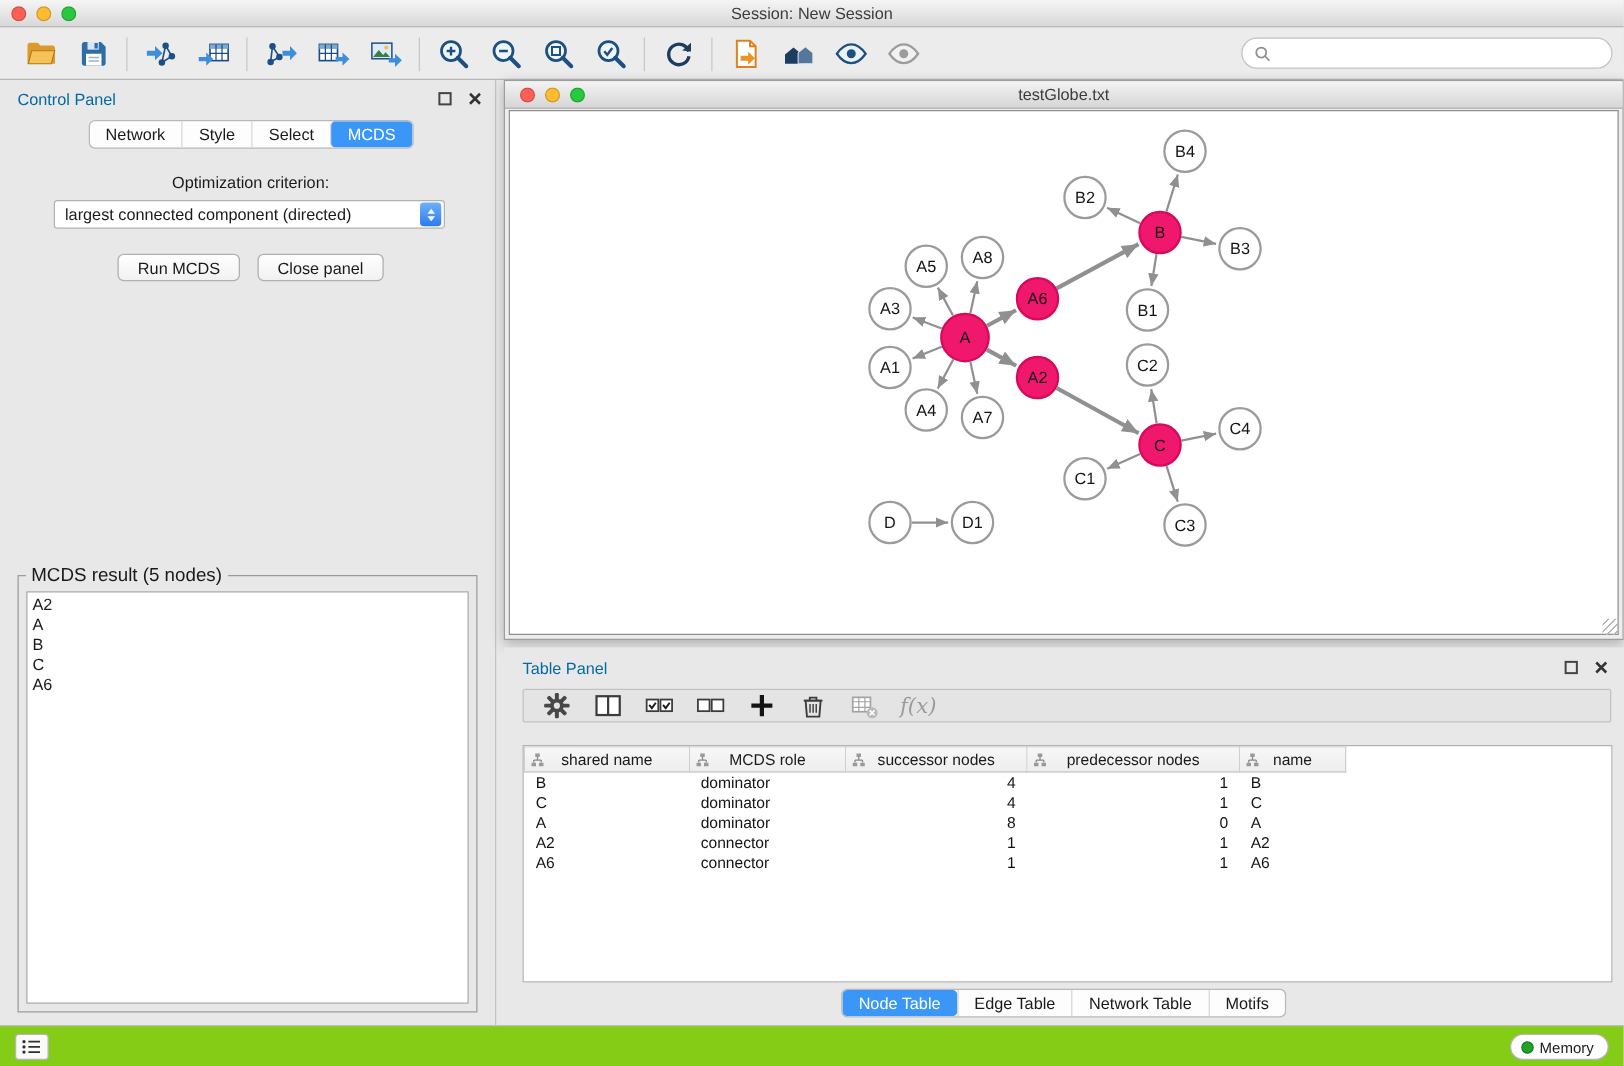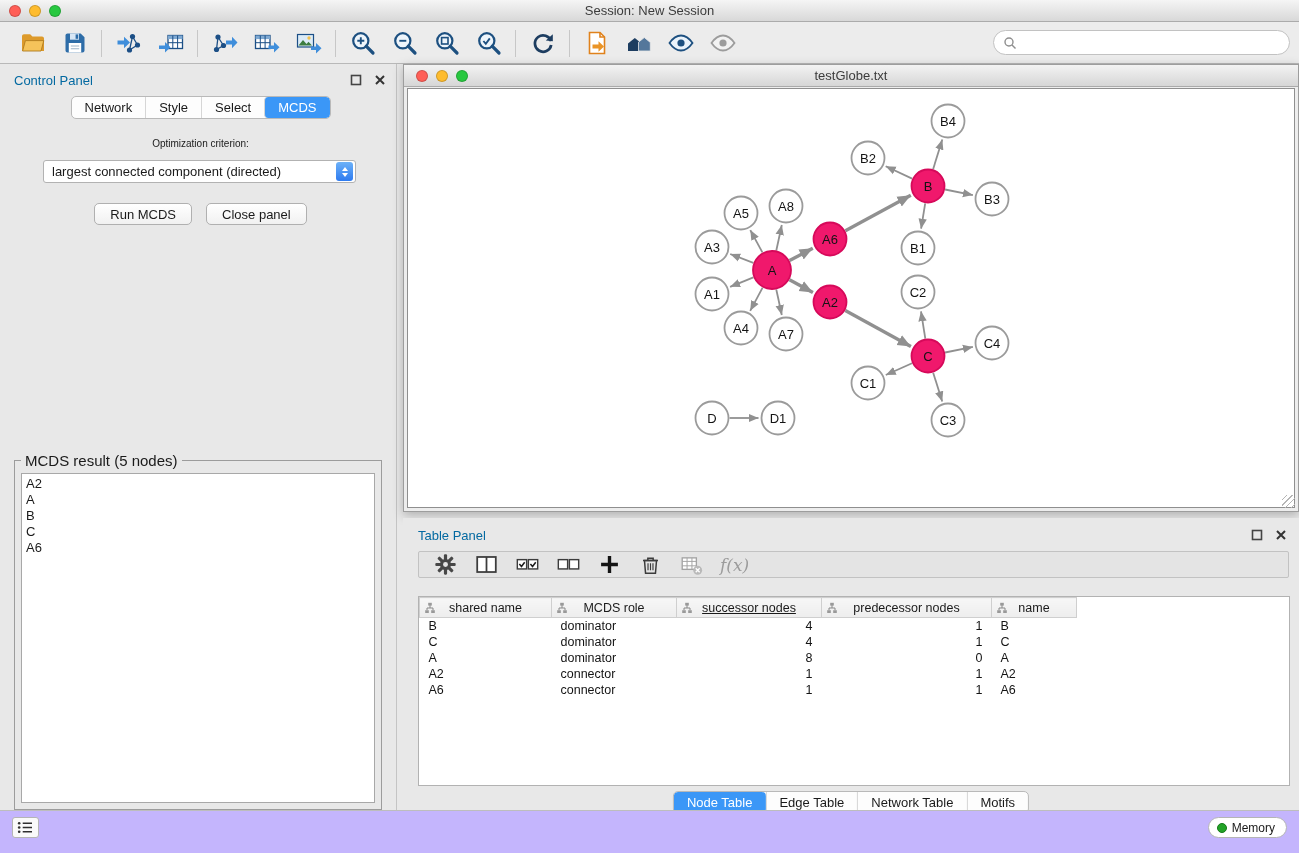--- a/index.html
+++ b/index.html
@@ -35,21 +35,21 @@
 
   
   .control-panel { position:absolute; left:5px; top:64px; width:392px; bottom:33px;
     background:#e8e8e8; border-right:1px solid #c4c4c4; }
   .cp-header { position:absolute; top:7px; left:9px; right:10px; height:18px; }
   .seg { display:flex; background:#fdfdfd; border:1px solid #b9b9b9; border-radius:5px; overflow:hidden; }
   .seg-tab { padding:3px 13px; font-size:13px; color:#1a1a1a; border-left:1px solid #d6d6d6; cursor:pointer; white-space:nowrap; }
   .seg-tab:first-child { border-left:none; }
   .seg-tab.active { background:#3b97f7; color:#fff; border-radius:4px; }
   .cp-tabs { position:absolute; top:32px; left:50%; transform:translateX(-50%); }
-  .opt-label { position:absolute; top:74px; left:0; right:0; text-align:center; font-size:10px; }
+  .opt-label { position:absolute; top:74px; left:0; right:0; text-align:center; font-size:13px; }
   .dropdown { position:absolute; top:96px; left:38px; width:313px; height:23px; background:#fff;
     border:1px solid #b2b2b2; border-radius:3px; display:flex; align-items:center; padding:0 2px 0 8px; cursor:pointer; }
   .dropdown-value { flex:1; font-size:13px; white-space:nowrap; overflow:hidden; }
   .dropdown-stepper { width:17px; height:19px; border-radius:3px; background:linear-gradient(#6cb1f8,#2e7bf0);
     display:flex; flex-direction:column; align-items:center; justify-content:center; gap:2px; flex-shrink:0; }
   .stp-up { width:0; height:0; border-left:3.5px solid transparent; border-right:3.5px solid transparent; border-bottom:4.5px solid #fff; }
   .stp-down { width:0; height:0; border-left:3.5px solid transparent; border-right:3.5px solid transparent; border-top:4.5px solid #fff; }
   .cp-buttons { position:absolute; top:128px; left:0; right:0; display:flex; justify-content:center; gap:14px; }
   .mac-btn { font-family:inherit; font-size:13px; height:22px; padding:0 15px;
     background:linear-gradient(#ffffff,#f1f1f1); border:1px solid #b0b0b0; border-radius:5px; color:#1a1a1a; cursor:pointer;margin-top:11px; }
@@ -83,21 +83,21 @@
   .node-table th { position:relative; height:20px; background:linear-gradient(#f7f7f7,#ededed);
     border:1px solid #cfcfcf; font-weight:normal; font-size:12.5px; color:#1a1a1a; }
   .node-table th.filler { background:transparent; border:none; }
   .col-icon { position:absolute; left:4px; top:4px; width:12px; height:12px; }
   .col-label { display:block; text-align:center; }
   .node-table td { height:16px; padding:0 9px; font-size:12.5px; color:#141414; white-space:nowrap; }
   td.al-left { text-align:left; } td.al-right { text-align:right; }
   .bottom-tabs { position:absolute; bottom:6px; left:50%; transform:translateX(-50%); }
 
   
-  .statusbar { position:absolute; left:0; right:0; bottom:0; height:43px; background:#c4b5fd; border-top:1px solid #bdbdbd; }
+  .statusbar { position:absolute; left:0; right:0; bottom:0; height:33px; background:#84cc16; border-top:1px solid #bdbdbd; }
   .list-btn { position:absolute; left:12px; top:6px; width:27px; height:21px; background:#fafafa;
     border:1px solid #b5b5b5; border-radius:3px; display:inline-flex; align-items:center; justify-content:center; cursor:pointer; }
   .list-btn svg { width:17px; height:13px; }
   .memory-btn { position:absolute; right:12px; top:6px; height:21px; background:#fff; border:1px solid #b5b5b5;
     border-radius:11px; padding:0 11px 0 8px; display:inline-flex; align-items:center; gap:5px; font-size:12px; cursor:pointer; }
   .memory-dot { width:10px; height:10px; border-radius:50%; background:#23a327; border:1px solid #157a19; }
 </style>
 </head>
 <body>
 
@@ -507,21 +507,21 @@
               </th>
               <th style="width: 125px;">
                 <span class="col-icon"><svg viewBox="0 0 12 12" width="100%" height="100%" xmlns="http://www.w3.org/2000/svg">
                     <path d="M6 3v3M3 6h6M3 6v2M9 6v2" stroke="#888" stroke-width="1" fill="none"></path>
                     <rect x="4.2" y="0.8" width="3.6" height="2.8" fill="#999"></rect>
                     <rect x="1.2" y="8.2" width="3.6" height="2.8" fill="#999"></rect>
                     <rect x="7.2" y="8.2" width="3.6" height="2.8" fill="#999"></rect>
                   </svg></span>
                 <span class="col-label">MCDS role</span>
               </th>
-              <th style="width: 145px; text-decoration: underline;">
+              <th style="width: 145px;">
                 <span class="col-icon"><svg viewBox="0 0 12 12" width="100%" height="100%" xmlns="http://www.w3.org/2000/svg">
                     <path d="M6 3v3M3 6h6M3 6v2M9 6v2" stroke="#888" stroke-width="1" fill="none"></path>
                     <rect x="4.2" y="0.8" width="3.6" height="2.8" fill="#999"></rect>
                     <rect x="1.2" y="8.2" width="3.6" height="2.8" fill="#999"></rect>
                     <rect x="7.2" y="8.2" width="3.6" height="2.8" fill="#999"></rect>
                   </svg></span>
                 <span class="col-label">successor nodes</span>
               </th>
               <th style="width: 170px;">
                 <span class="col-icon"><svg viewBox="0 0 12 12" width="100%" height="100%" xmlns="http://www.w3.org/2000/svg">

